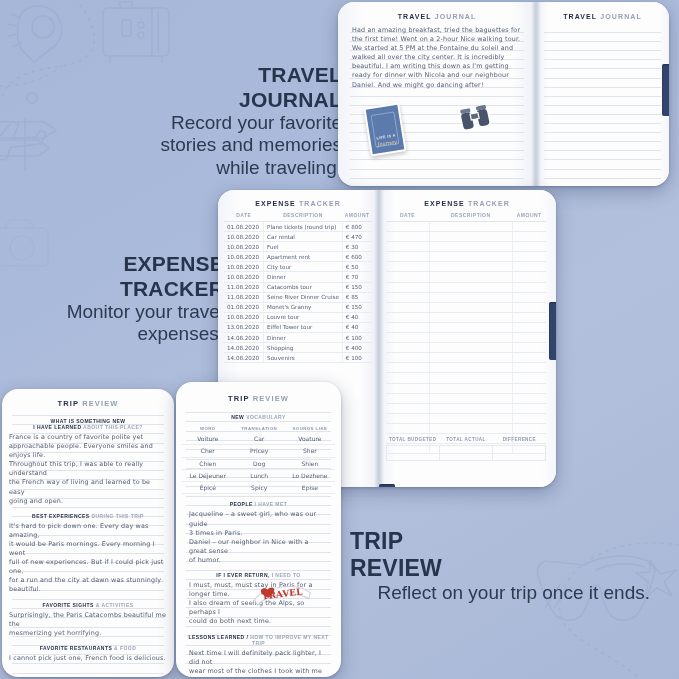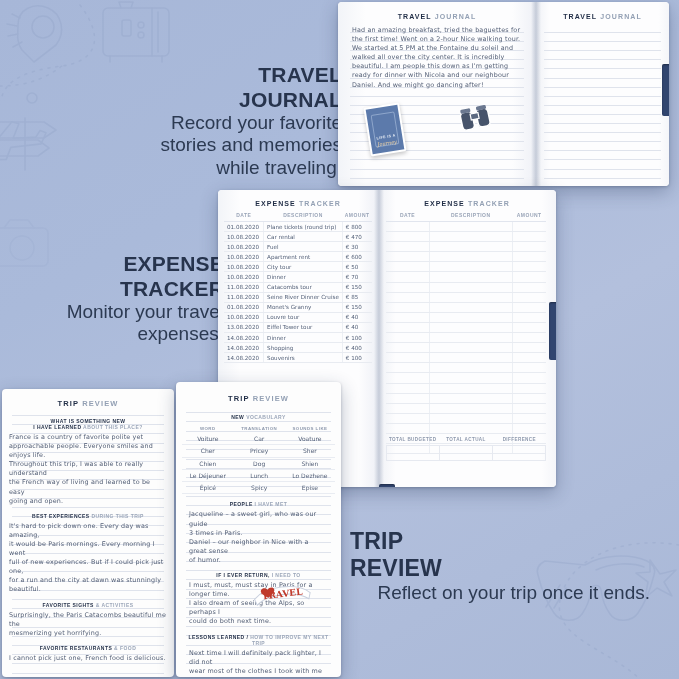--- a/index.html
+++ b/index.html
@@ -17,21 +17,21 @@
   .promo{position:absolute;text-align:right;color:#27344d;line-height:1.17;}
   .promo .hl{font-weight:bold;font-size:21px;letter-spacing:.2px;display:block;}
   .promo .sub{font-weight:normal;font-size:19px;display:block;color:#2c3a52;}
   #promo-journal{right:337px;top:63px;width:230px;}
   #promo-expense{right:455px;top:252px;width:240px;}
   #promo-review{left:350px;top:528px;width:300px;text-align:left;}
   #promo-review .hl{font-size:23px;}
   #promo-review .sub{font-size:19px;text-align:right;}
 
   
-  .book{position:absolute;border-radius:4px;
+  .book{position:absolute;border-radius:16px;
     box-shadow:0 6px 18px rgba(30,45,80,.30), 0 1px 3px rgba(20,30,60,.25);
     background:#fdfdfd;overflow:hidden;}
   .page{position:absolute;top:0;bottom:0;background:#fdfdfe;}
   .page.left{left:0;background:linear-gradient(90deg,#f2f4f8 0%,#fdfdfe 14%,#fdfdfe 88%,#eef0f6 100%);}
   .page.right{right:0;background:linear-gradient(90deg,#eff1f6 0%,#fdfdfe 10%,#fdfdfe 92%,#f4f5f9 100%);}
   .gutter{position:absolute;top:0;bottom:0;width:10px;
     background:linear-gradient(90deg,rgba(180,188,205,.0),rgba(140,152,176,.42),rgba(180,188,205,.0));}
   .clasp{position:absolute;background:#31456f;border-radius:2px;
     box-shadow:0 1px 2px rgba(0,0,0,.35) inset;}
 
@@ -195,21 +195,21 @@
         </div>
       <div class="bk-title" style="top:11px;">
         <b>TRAVEL</b>
         <span>JOURNAL</span>
       </div>
       <div class="hand" id="journal-entry" style="left:14px;top:24px;width:176px;">
           <div>Had an amazing breakfast, tried the baguettes for</div>
           <div>the first time! Went on a 2-hour Nice walking tour.</div>
           <div>We started at 5 PM at the Fontaine du soleil and</div>
           <div>walked all over the city center. It is incredibly</div>
-          <div>beautiful. I am people this down as I'm getting</div>
+          <div>beautiful. I am writing this down as I'm getting</div>
           <div>ready for dinner with Nicola and our neighbour</div>
           <div>Daniel. And we might go dancing after!</div>
         </div>
       <div class="sticker-book" style="left:29px;top:103px;">
         <div class="bb"></div>
         <div class="t1">LIFE IS A</div>
         <div class="t2">Journey</div>
       </div>
       <svg style="position:absolute;left:121px;top:103px;" width="34" height="26" viewBox="0 0 34 26">
         <g transform="rotate(-12 17 13)">

